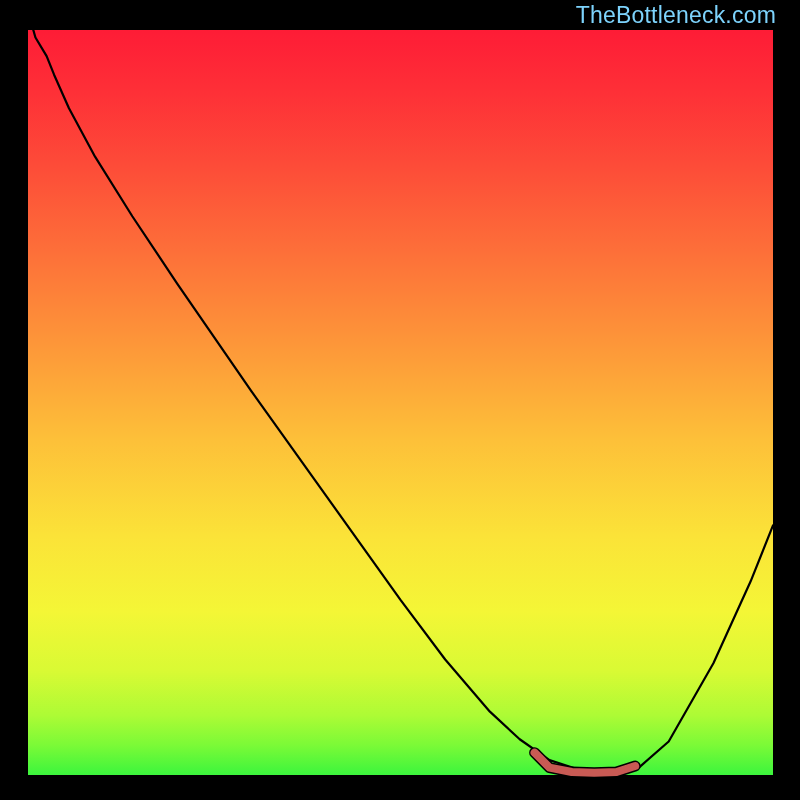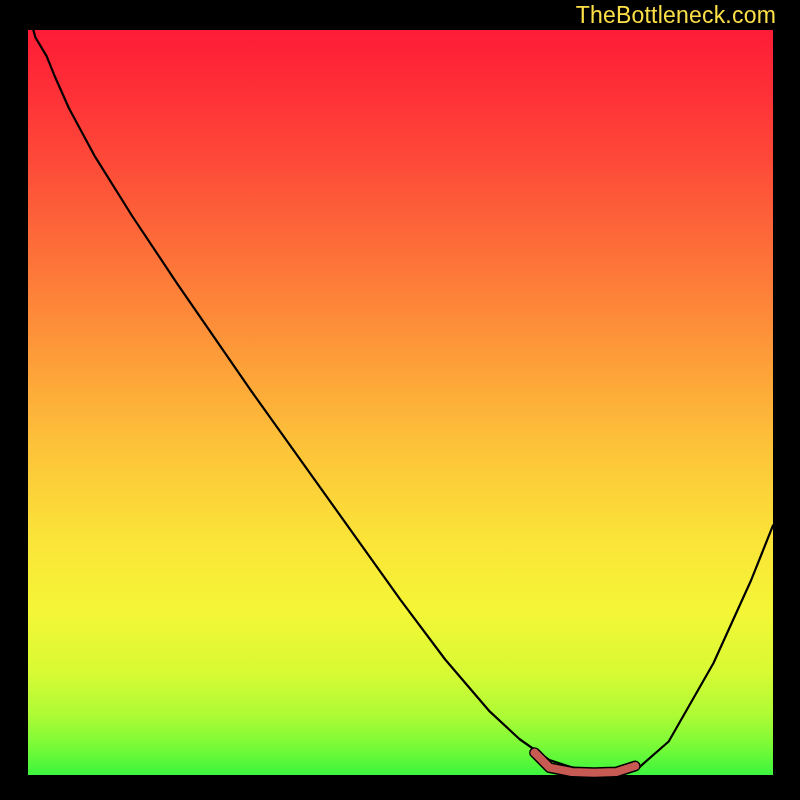--- a/index.html
+++ b/index.html
@@ -13,21 +13,21 @@
   .frame {
     position: relative;
     width: 800px;
     height: 800px;
     background: #000;
   }
   .watermark {
     position: absolute;
     top: 2px;
     right: 24px;
-    color: #fde047;
+    color: #7dd3fc;
     font-family: Arial, Helvetica, sans-serif;
     font-size: 23px;
     font-weight: 500;
     letter-spacing: 0.2px;
   }
   svg.plot {
     position: absolute;
     left: 0;
     top: 0;
   }

